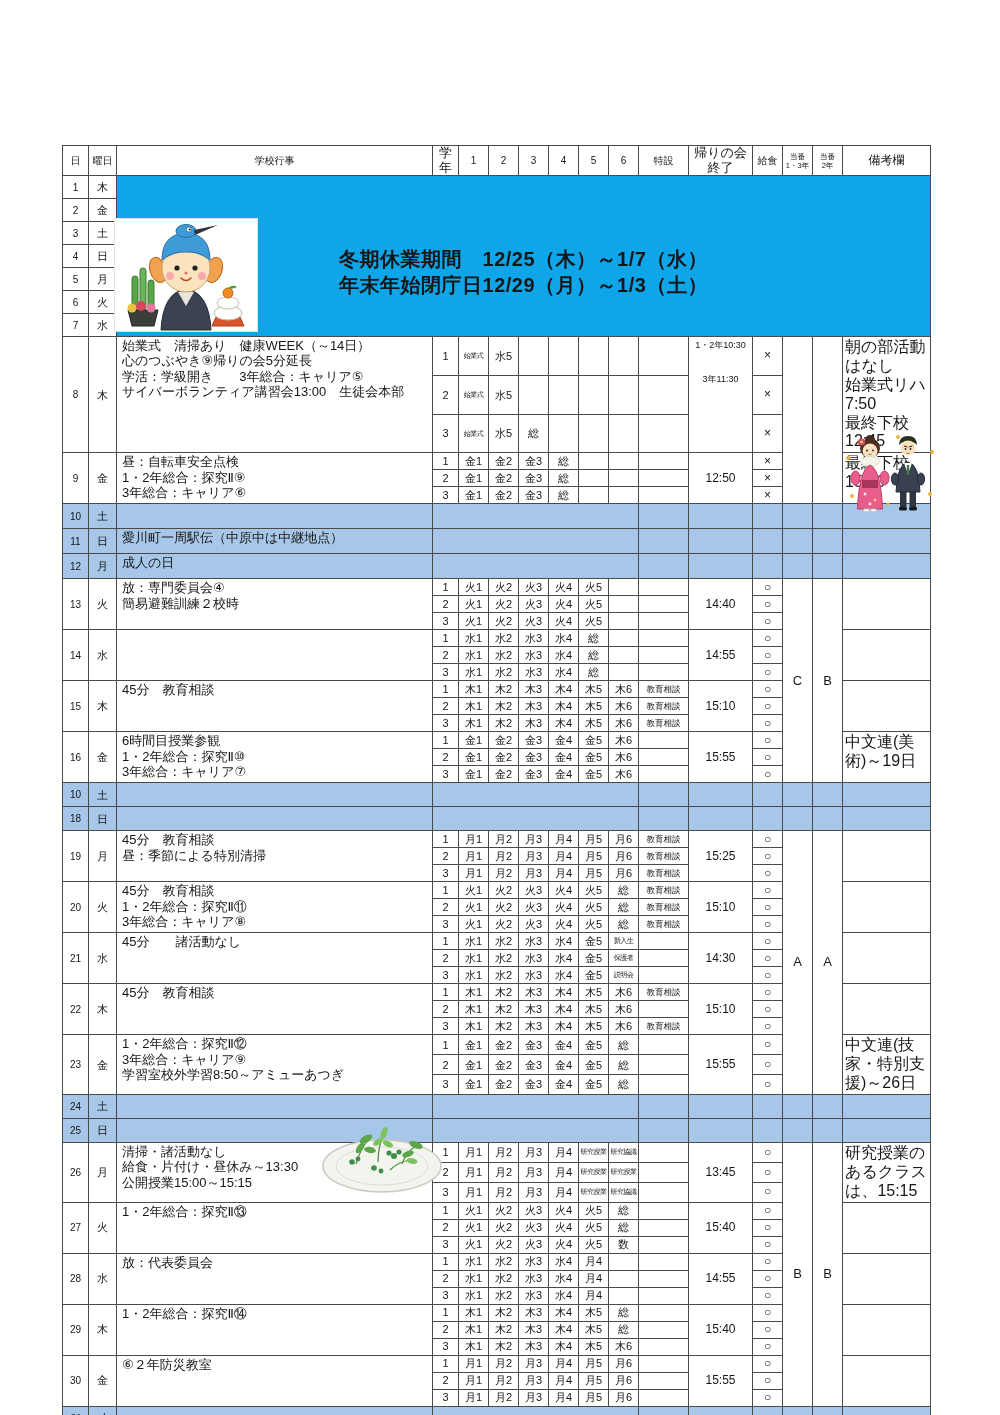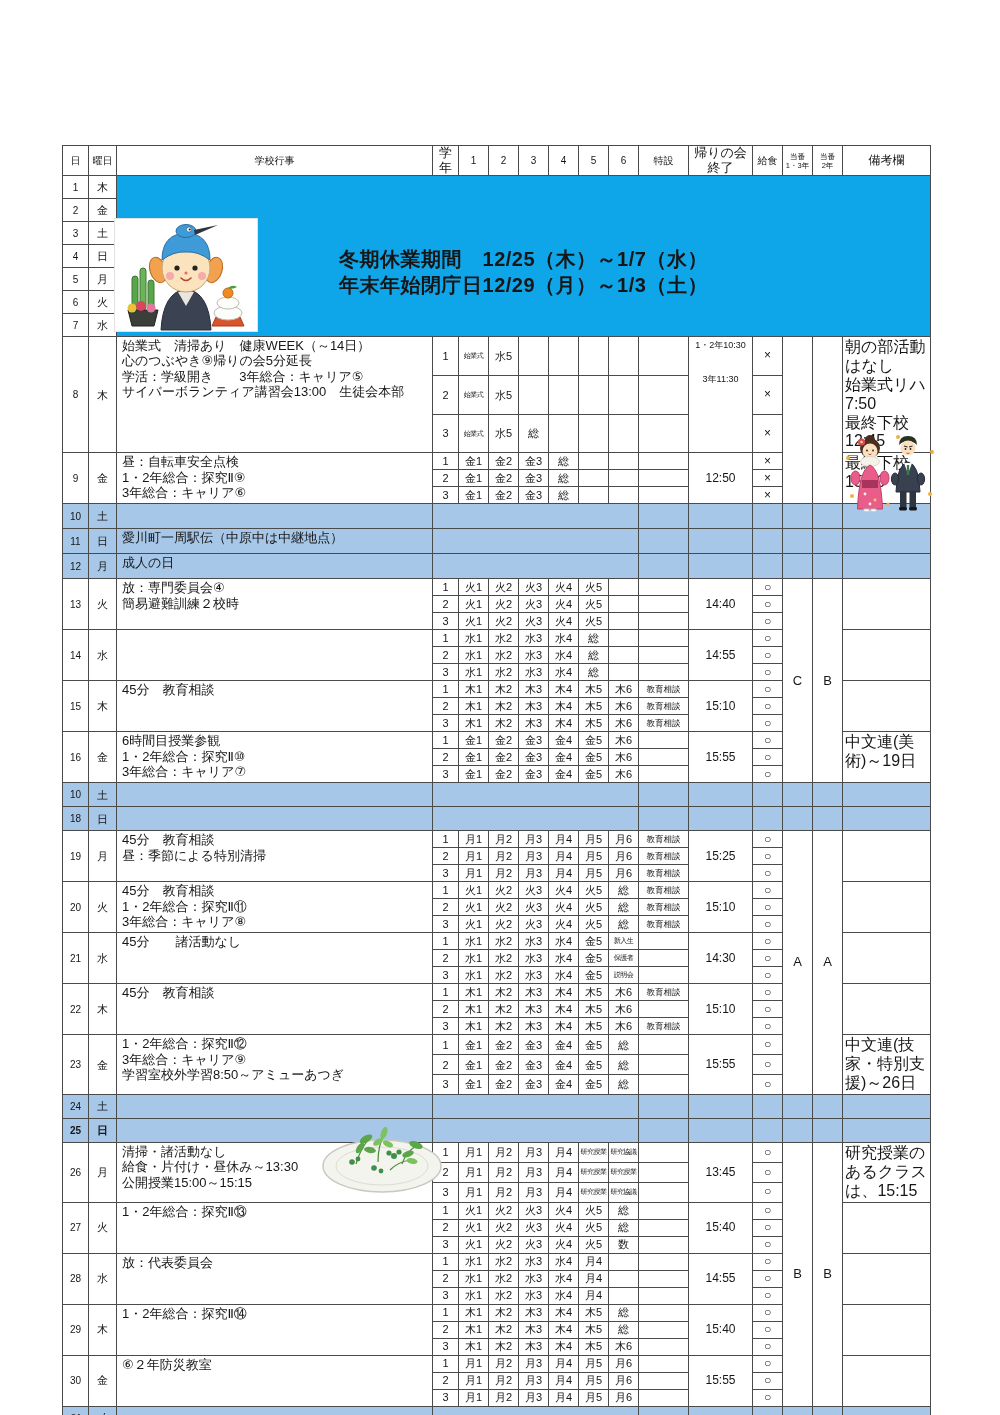--- a/index.html
+++ b/index.html
@@ -622,21 +622,21 @@
           <td class="wd">土</td>
           <td class="ev"></td>
           <td colspan="7"></td>
           <td class="sp"></td>
           <td class="end"></td>
           <td class="lu"></td>
           <td class="du"></td>
           <td class="du"></td>
           <td class="rem"></td>
         </tr>
-        <tr class="holiday" style="height: 24px; font-weight: bold;">
+        <tr class="holiday" style="height: 24px;">
           <td class="day">25</td>
           <td class="wd">日</td>
           <td class="ev"></td>
           <td colspan="7"></td>
           <td class="sp"></td>
           <td class="end"></td>
           <td class="lu"></td>
           <td class="du"></td>
           <td class="du"></td>
           <td class="rem"></td>

